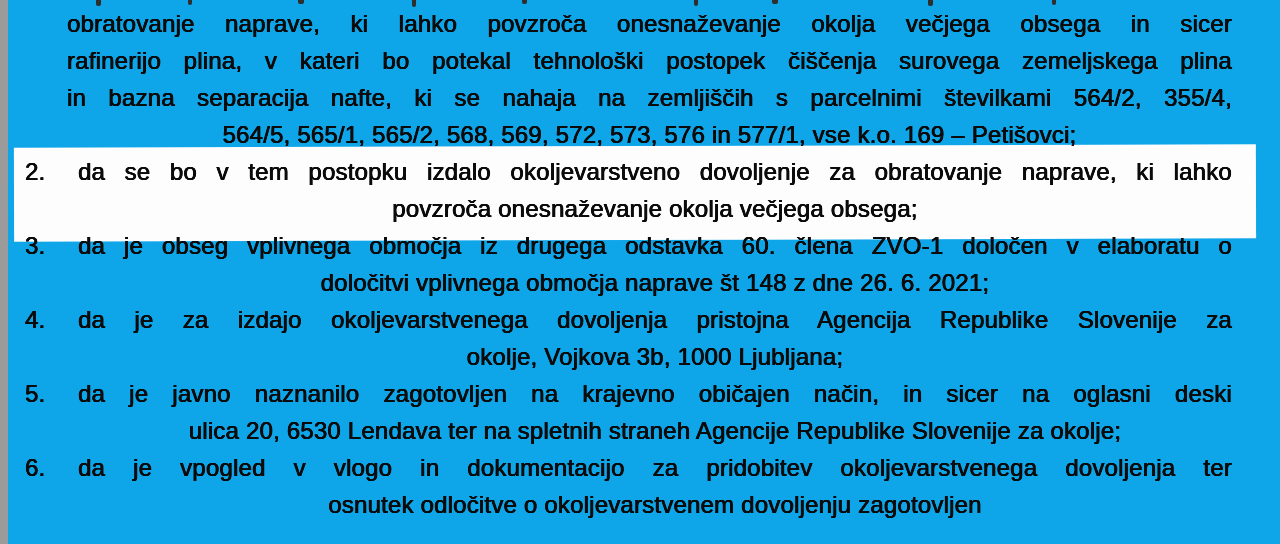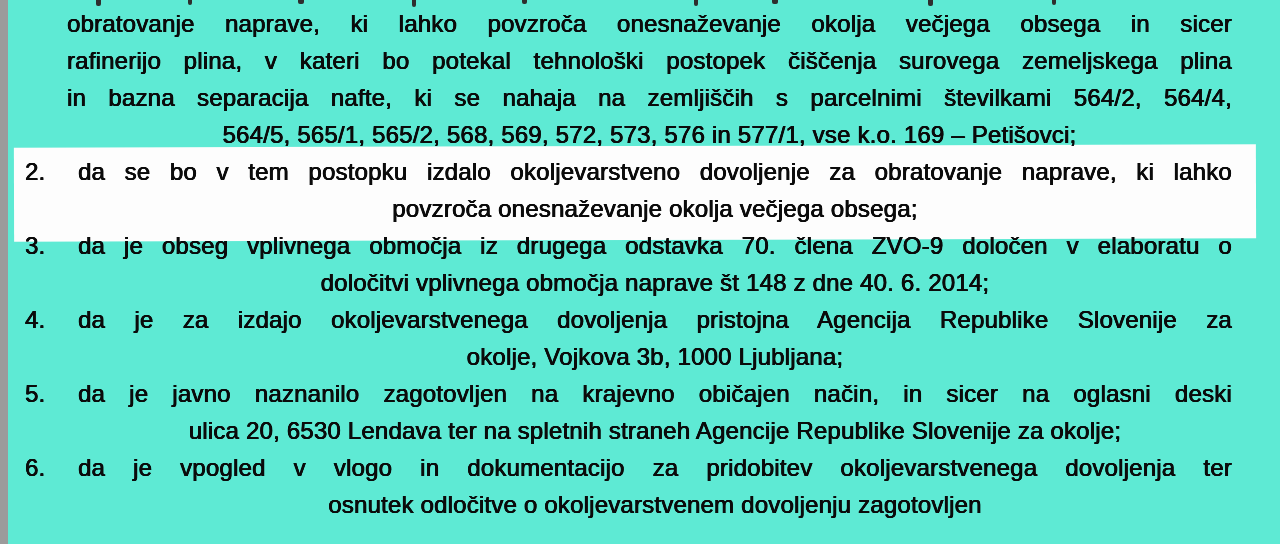--- a/index.html
+++ b/index.html
@@ -3,21 +3,21 @@
 <meta charset="utf-8">
 <style>
   html, body {
     margin: 0; padding: 0;
     width: 1280px; height: 544px;
     overflow: hidden;
   }
   .page {
     position: relative;
     width: 1280px; height: 544px;
-    background: #5eead4;
+    background: #0ea5e9;
     font-family: "Liberation Sans", "DejaVu Sans", sans-serif;
     font-size: 24px;
     line-height: 37px;
     color: #0b0b0b;
     
     text-shadow: 0.4px 0 currentColor, -0.35px 0 currentColor, 0 0.3px currentColor;
     letter-spacing: 0.2px;
   }
   .edge-band {
     position: absolute; left: 0; top: 0;
@@ -90,37 +90,37 @@
       <i></i>
       <i></i>
       <i></i>
   </div>
 
   <div class="doc">
 
     <div class="para-intro">
       <div class="line j">obratovanje naprave, ki lahko povzroča onesnaževanje okolja večjega obsega in sicer</div>
       <div class="line j">rafinerijo plina, v kateri bo potekal tehnološki postopek čiščenja surovega zemeljskega plina</div>
-      <div class="line j">in bazna separacija nafte, ki se nahaja na zemljiščih s parcelnimi številkami 564/2, 564/4,</div>
+      <div class="line j">in bazna separacija nafte, ki se nahaja na zemljiščih s parcelnimi številkami 564/2, 355/4,</div>
       <div class="line">564/5, 565/1, 565/2, 568, 569, 572, 573, 576 in 577/1, vse k.o. 169 – Petišovci;</div>
     </div>
 
     <div class="list-item">
       <div class="item-number">2.</div>
       <div class="item-body">
         <div class="line j">da se bo v tem postopku izdalo okoljevarstveno dovoljenje za obratovanje naprave, ki lahko</div>
         <div class="line">povzroča onesnaževanje okolja večjega obsega;</div>
       </div>
     </div>
 
     <div class="list-item">
       <div class="item-number">3.</div>
       <div class="item-body">
-        <div class="line j">da je obseg vplivnega območja iz drugega odstavka 70. člena ZVO-9 določen v elaboratu o</div>
-        <div class="line">določitvi vplivnega območja naprave št 148 z dne 40. 6. 2014;</div>
+        <div class="line j">da je obseg vplivnega območja iz drugega odstavka 60. člena ZVO-1 določen v elaboratu o</div>
+        <div class="line">določitvi vplivnega območja naprave št 148 z dne 26. 6. 2021;</div>
       </div>
     </div>
 
     <div class="list-item">
       <div class="item-number">4.</div>
       <div class="item-body">
         <div class="line j">da je za izdajo okoljevarstvenega dovoljenja pristojna Agencija Republike Slovenije za</div>
         <div class="line">okolje, Vojkova 3b, 1000 Ljubljana;</div>
       </div>
     </div>

